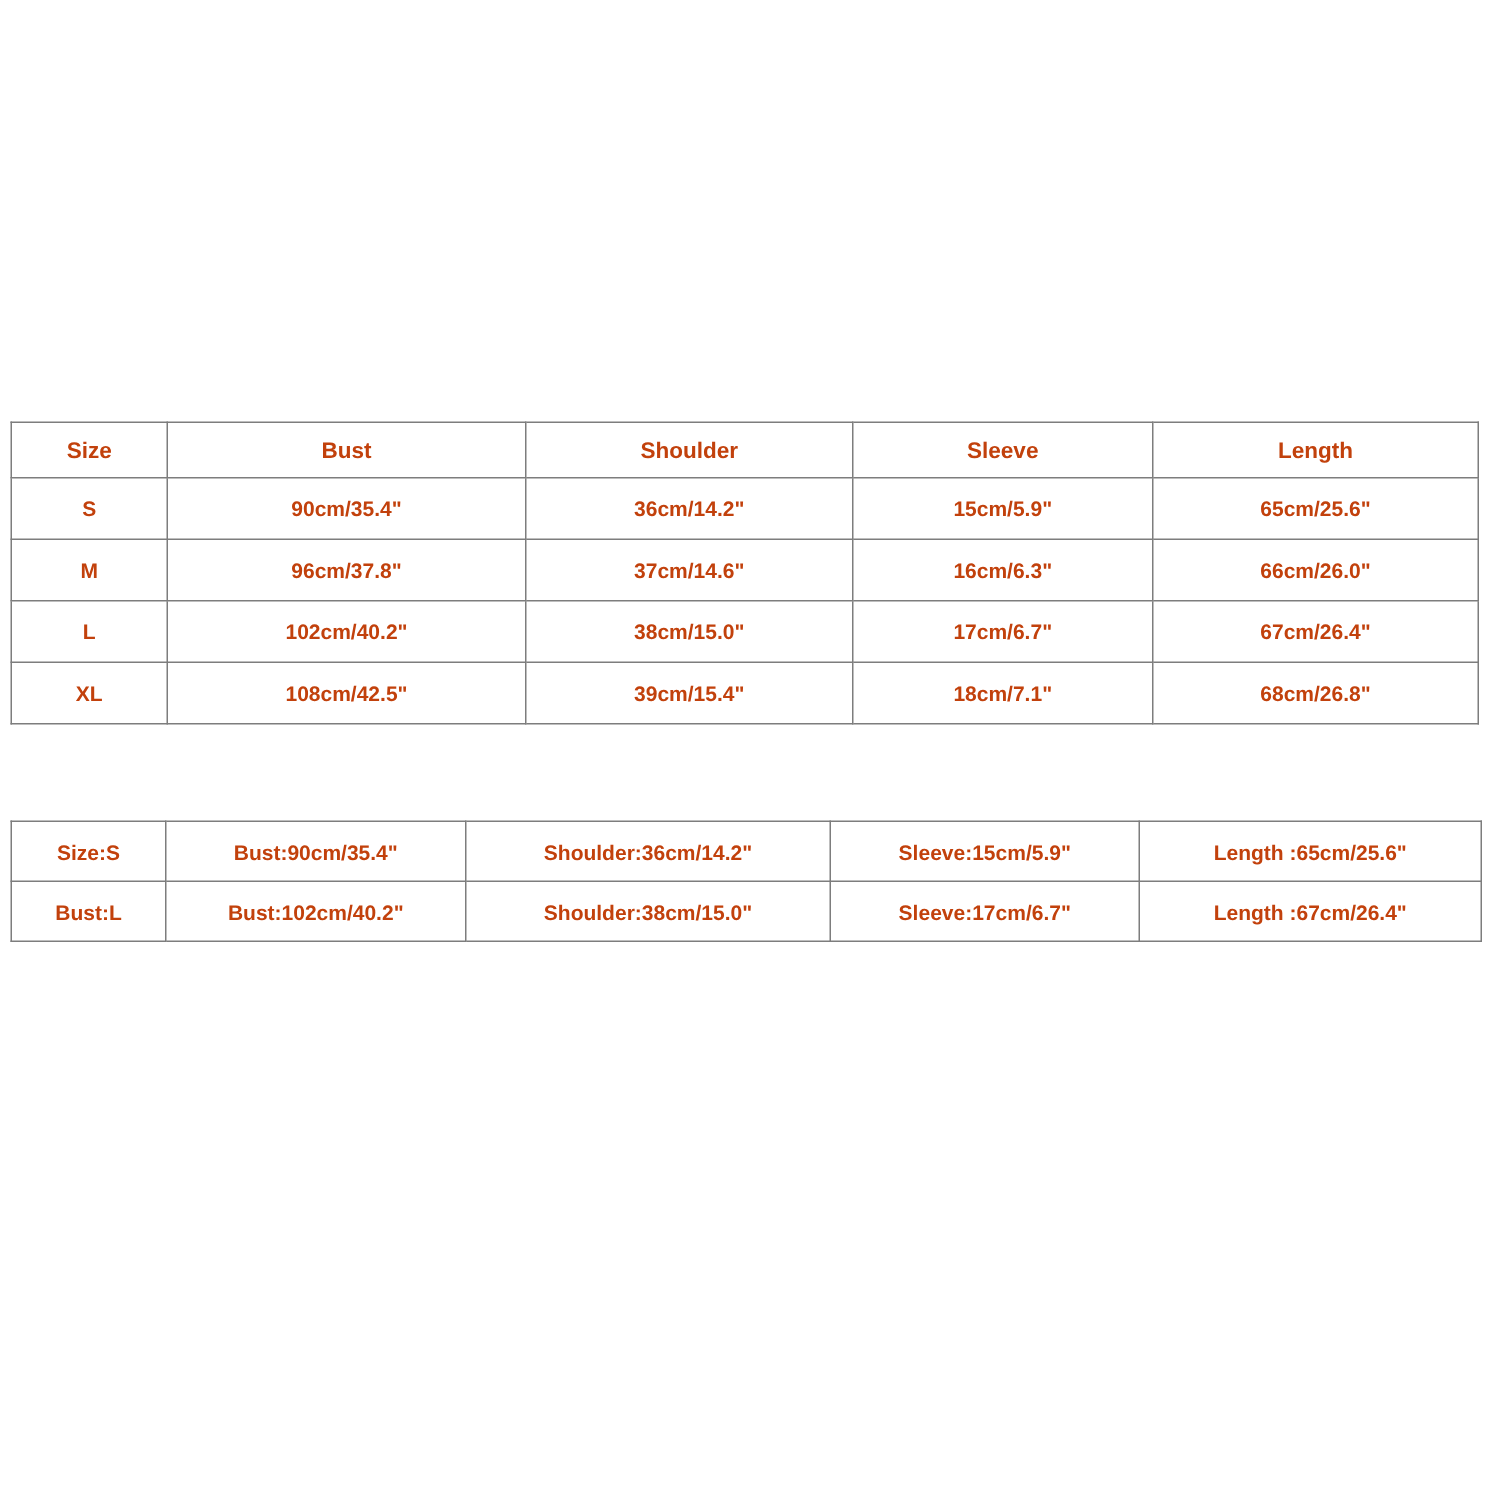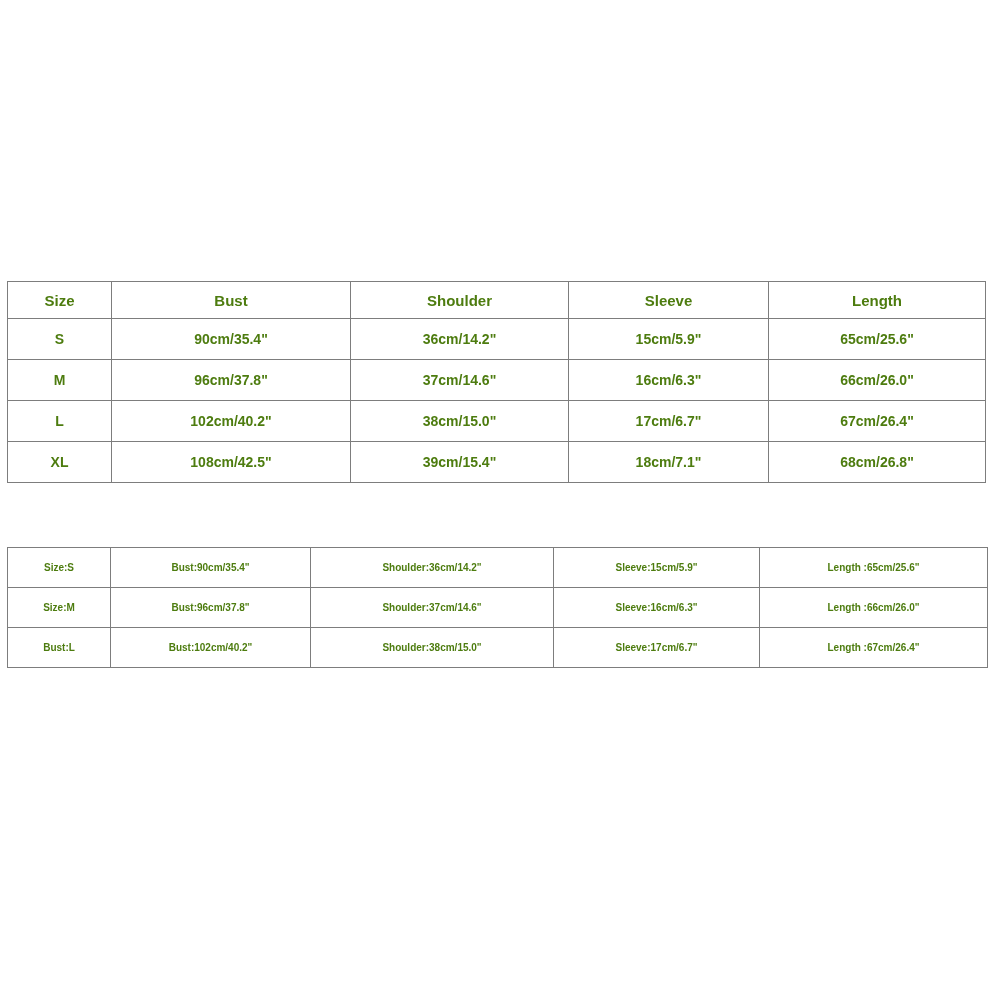--- a/index.html
+++ b/index.html
@@ -17,31 +17,31 @@
     position: absolute;
     border-collapse: collapse;
     table-layout: fixed;
     background: #ffffff;
   }
   th, td {
     border: 1px solid #7d7d7d;
     text-align: center;
     vertical-align: middle;
     font-weight: bold;
-    color: #4d7c0f;
+    color: #c2410c;
     overflow: hidden;
     white-space: nowrap;
   }
   
   #table-top { left: 7px; top: 281px; width: 978px; }
   #table-top th { height: 37px; font-size: 15px; }
   #table-top td { height: 41px; font-size: 14px; }
   
   #table-bottom { left: 7px; top: 547px; width: 980px; }
-  #table-bottom td { height: 40px; font-size: 10px; }
+  #table-bottom td { height: 40px; font-size: 14px; }
 </style>
 </head>
 <body>
 
 <div class="canvas">
 
   <table id="table-top">
     <colgroup>
       <col style="width:104px">
       <col style="width:239px">
@@ -100,27 +100,20 @@
     </colgroup>
     <tbody>
         <tr>
           <td>Size:S</td>
           <td>Bust:90cm/35.4"</td>
           <td>Shoulder:36cm/14.2"</td>
           <td>Sleeve:15cm/5.9"</td>
           <td>Length :65cm/25.6"</td>
         </tr>
         <tr>
-          <td>Size:M</td>
-          <td>Bust:96cm/37.8"</td>
-          <td>Shoulder:37cm/14.6"</td>
-          <td>Sleeve:16cm/6.3"</td>
-          <td>Length :66cm/26.0"</td>
-        </tr>
-        <tr>
           <td>Bust:L</td>
           <td>Bust:102cm/40.2"</td>
           <td>Shoulder:38cm/15.0"</td>
           <td>Sleeve:17cm/6.7"</td>
           <td>Length :67cm/26.4"</td>
         </tr>
       </tbody>
   </table>
 
 </div>

